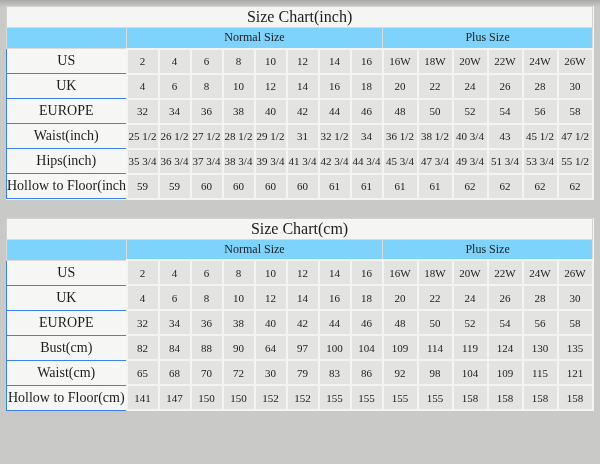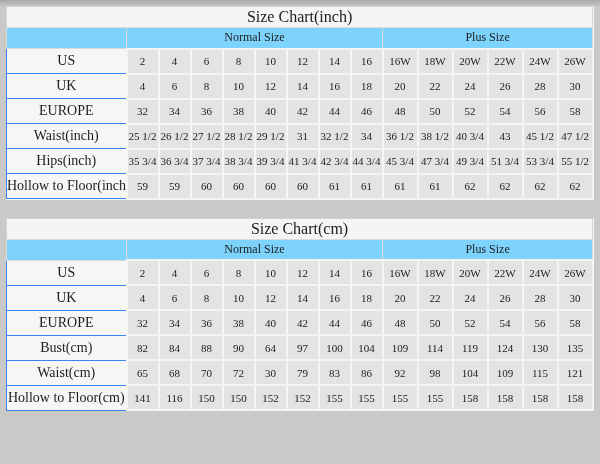--- a/index.html
+++ b/index.html
@@ -308,21 +308,21 @@
           <td class="data-cell">92</td>
           <td class="data-cell">98</td>
           <td class="data-cell">104</td>
           <td class="data-cell">109</td>
           <td class="data-cell">115</td>
           <td class="data-cell">121</td>
         </tr>
         <tr>
           <td class="label-cell">Hollow to Floor(cm)</td>
           <td class="data-cell">141</td>
-          <td class="data-cell">116</td>
+          <td class="data-cell">147</td>
           <td class="data-cell">150</td>
           <td class="data-cell">150</td>
           <td class="data-cell">152</td>
           <td class="data-cell">152</td>
           <td class="data-cell">155</td>
           <td class="data-cell">155</td>
           <td class="data-cell">155</td>
           <td class="data-cell">155</td>
           <td class="data-cell">158</td>
           <td class="data-cell">158</td>

